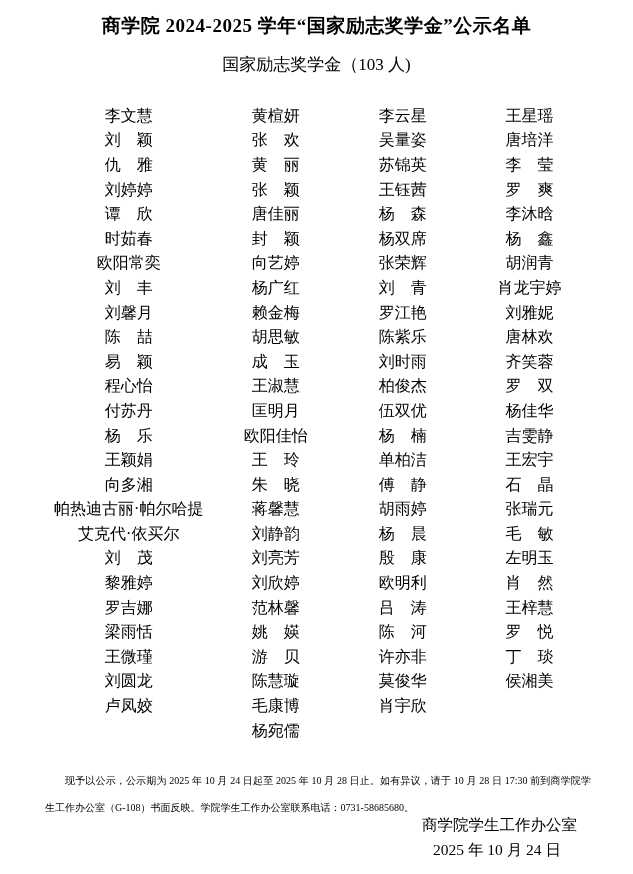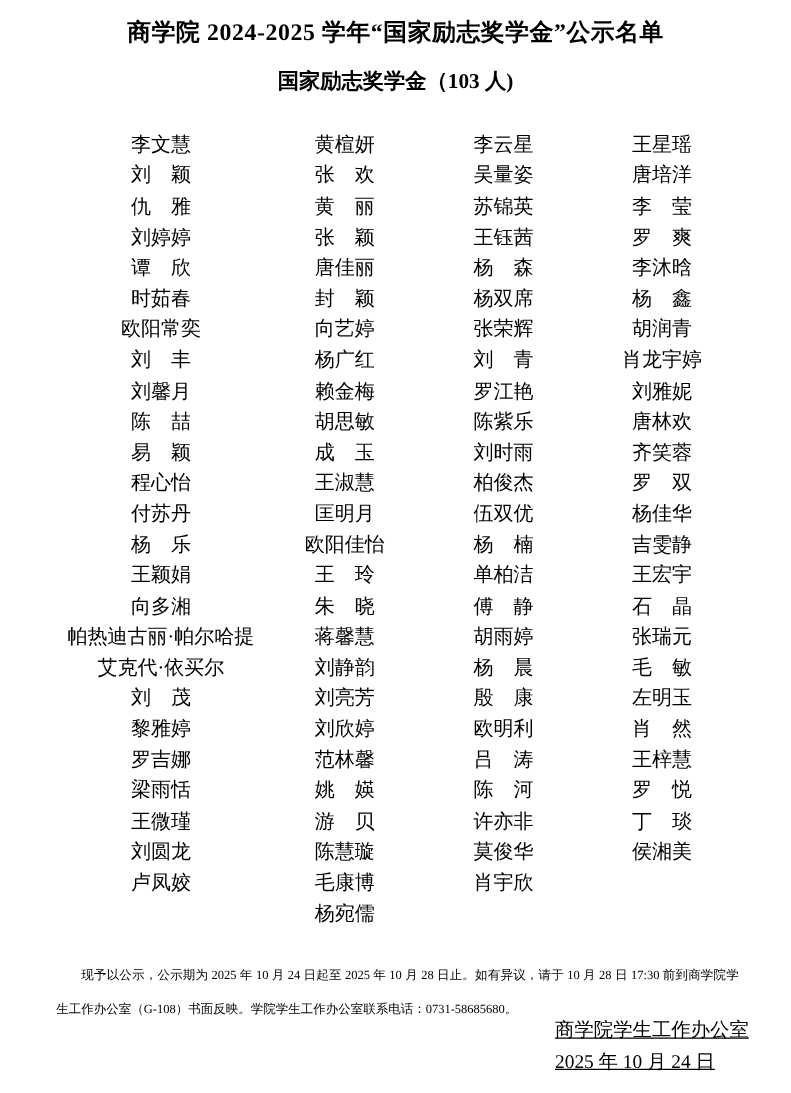--- a/index.html
+++ b/index.html
@@ -28,21 +28,21 @@
     font-size: 19px;
     font-weight: bold;
     letter-spacing: 0.5px;
     white-space: nowrap;
   }
   .doc-subtitle {
     margin: 0;
     margin-top: 14px;
     text-align: center;
     font-size: 17px;
-    font-weight: bold;
+    font-weight: normal;
     white-space: nowrap;
   }
   .names-grid {
     display: flex;
     margin: 28px 40px 0 45px;
   }
   .col {
     display: flex;
     flex-direction: column;
     flex: 1 1 0;
@@ -61,26 +61,25 @@
   }
   .notice {
     margin: 25px 42px 1px 45px;
     font-size: 10px;
     line-height: 26.5px;
     text-align: justify;
     text-indent: 2em;
   }
   .signature-block {
     position: absolute;
-    right: 34px;
+    right: 56px;
     bottom: 12px;
-    text-align: left;
+    text-align: center;
     font-size: 15.5px;
     line-height: 25px;
-    text-decoration: underline;
   }
   .signature-block .sig-date {
     padding-right: 5px;
   }
 </style>
 </head>
 <body>
 
 <div class="page">
 

